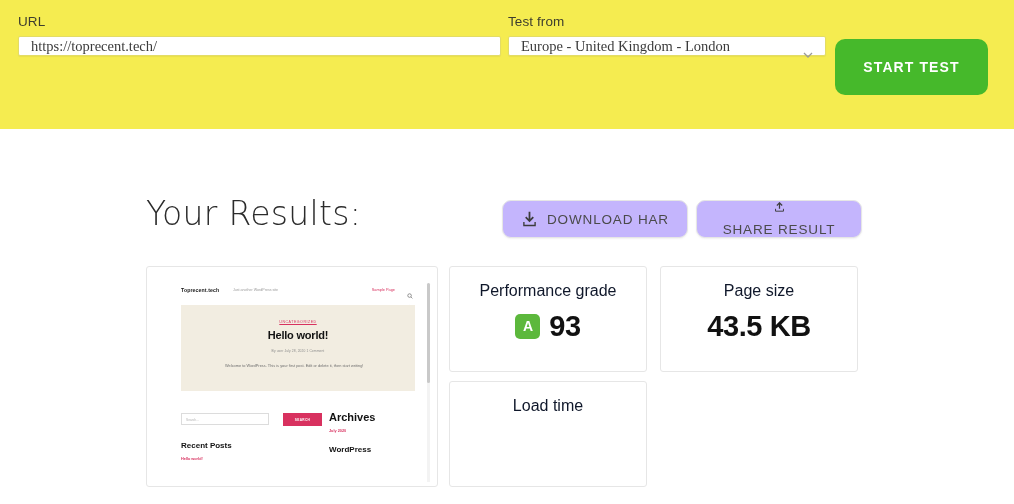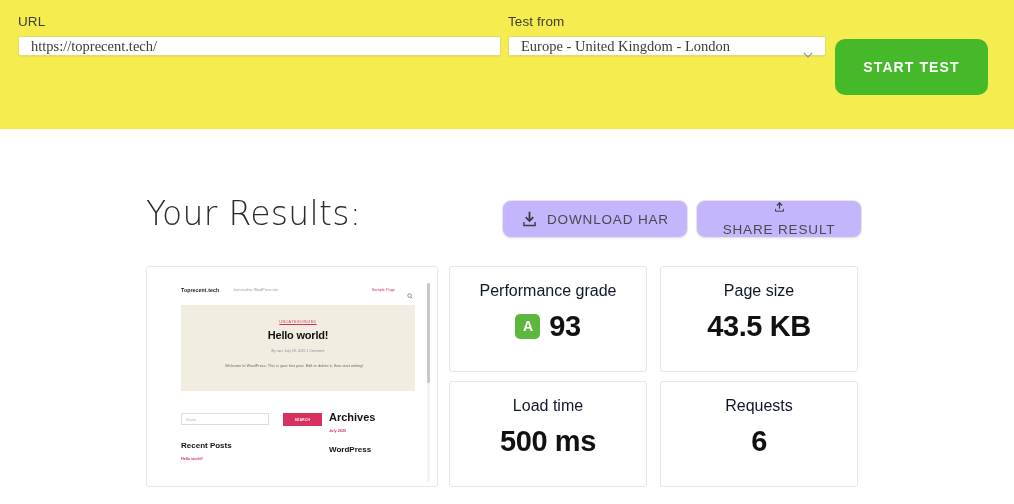--- a/index.html
+++ b/index.html
@@ -270,21 +270,16 @@
     </div>
   </div>
 
   <div class="metric" id="m-size">
     <div class="m-label">Page size</div>
     <div class="m-value">43.5 KB</div>
   </div>
 
   <div class="metric" id="m-load">
     <div class="m-label">Load time</div>
-    <div class="m-value">500 ms</div>
-  </div>
-
-  <div class="metric" id="m-req">
-    <div class="m-label">Requests</div>
-    <div class="m-value">6</div>
-  </div>
+  </div>
+
 
 </div>
 
 </body></html>

